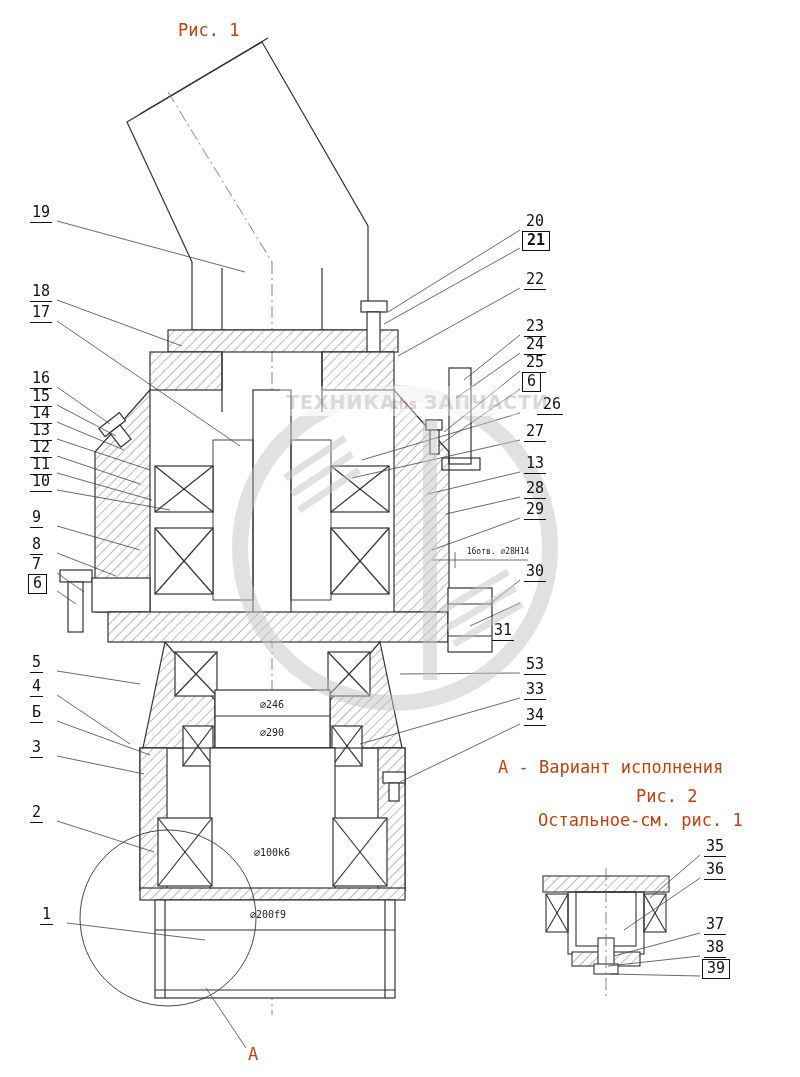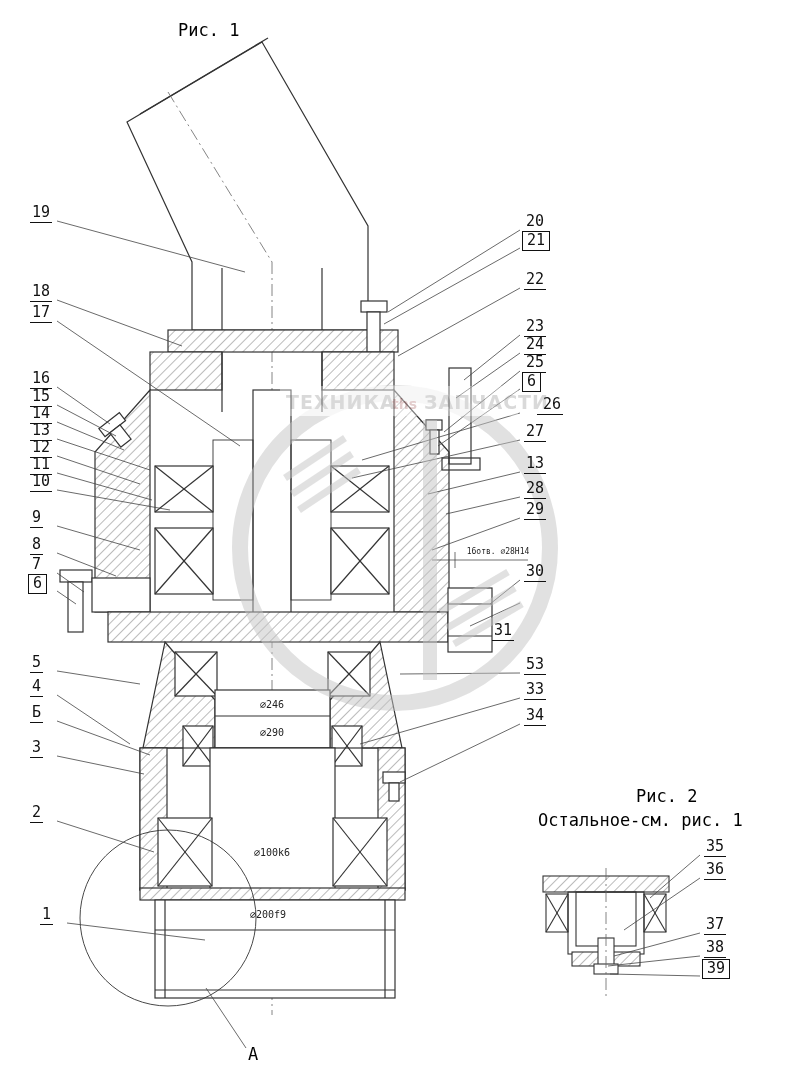--- a/index.html
+++ b/index.html
@@ -2,21 +2,21 @@
 <html><head>
 <meta charset="utf-8">
 <style>
   html,body{margin:0;padding:0;background:#fff;}
   #page{position:relative;width:800px;height:1077px;background:#fff;overflow:hidden;
         font-family:"DejaVu Sans Mono",monospace;color:#111;}
   #drawing{position:absolute;left:0;top:0;}
   .co{position:absolute;font-size:15px;line-height:1;padding:0 2px 2px 2px;
       border-bottom:1px solid #111;color:#111;background:transparent;}
   .co.boxed{border:1px solid #111;padding:1px 4px 2px 4px;}
-  .ann{position:absolute;font-size:17px;line-height:1.2;color:#000000;white-space:nowrap;}
+  .ann{position:absolute;font-size:17px;line-height:1.2;color:#c2410c;white-space:nowrap;}
   .title{font-size:17px;}
   .secA{font-size:17px;border:none;}
 </style>
 </head>
 <body>
 
 <div id="page">
 
   <svg id="drawing" width="800" height="1077" viewBox="0 0 800 1077">
     <defs>
@@ -267,20 +267,21 @@
       <rect x="280" y="386" width="238" height="30" fill="#ffffff" opacity="0.75"></rect>
       <g font-family="DejaVu Sans, sans-serif" font-weight="bold" font-size="19" stroke="none">
         <text x="286" y="409" fill="#b5b5b5" letter-spacing="1">ТЕХНИКА</text>
         <text x="392" y="409" fill="#c79a9a" font-size="14">ths</text>
         <text x="424" y="409" fill="#b5b5b5" letter-spacing="1">ЗАПЧАСТИ</text>
       </g>
     </g>
   </svg>
 
   <div class="ann title" style="left:178px;top:20px;">Рис. 1</div>
+  <div class="ann" style="left:498px;top:757px;">А - Вариант исполнения</div>
   <div class="ann" style="left:636px;top:786px;">Рис. 2</div>
   <div class="ann" style="left:538px;top:810px;">Остальное-см. рис. 1</div>
   <div class="ann secA" style="left:248px;top:1044px;">А</div>
 
   <div class="co" style="left:30px;top:205px;">19</div>
   <div class="co" style="left:30px;top:284px;">18</div>
   <div class="co" style="left:30px;top:305px;">17</div>
   <div class="co" style="left:30px;top:371px;text-align:right;">16</div>
   <div class="co" style="left:30px;top:389px;">15</div>
   <div class="co" style="left:30px;top:406px;">14</div>
@@ -293,21 +294,21 @@
   <div class="co" style="left:30px;top:557px;">7</div>
   <div class="co boxed" style="left:28px;top:574px;">6</div>
   <div class="co" style="left:30px;top:655px;">5</div>
   <div class="co" style="left:30px;top:679px;">4</div>
   <div class="co" style="left:30px;top:705px;">Б</div>
   <div class="co" style="left:30px;top:740px;">3</div>
   <div class="co" style="left:30px;top:805px;">2</div>
   <div class="co" style="left:40px;top:907px;">1</div>
 
   <div class="co" style="left:524px;top:214px;">20</div>
-  <div class="co boxed" style="left:522px;top:231px;">21</div>
+  <div class="co boxed" style="left:522px;top:231px;font-weight:bold;">21</div>
   <div class="co" style="left:524px;top:272px;">22</div>
   <div class="co" style="left:524px;top:319px;">23</div>
   <div class="co" style="left:524px;top:337px;">24</div>
   <div class="co" style="left:524px;top:355px;">25</div>
   <div class="co boxed" style="left:522px;top:372px;">6</div>
   <div class="co" style="left:537px;top:397px;padding-left:6px;">26</div>
   <div class="co" style="left:524px;top:424px;">27</div>
   <div class="co" style="left:524px;top:456px;">13</div>
   <div class="co" style="left:524px;top:481px;">28</div>
   <div class="co" style="left:524px;top:502px;">29</div>

